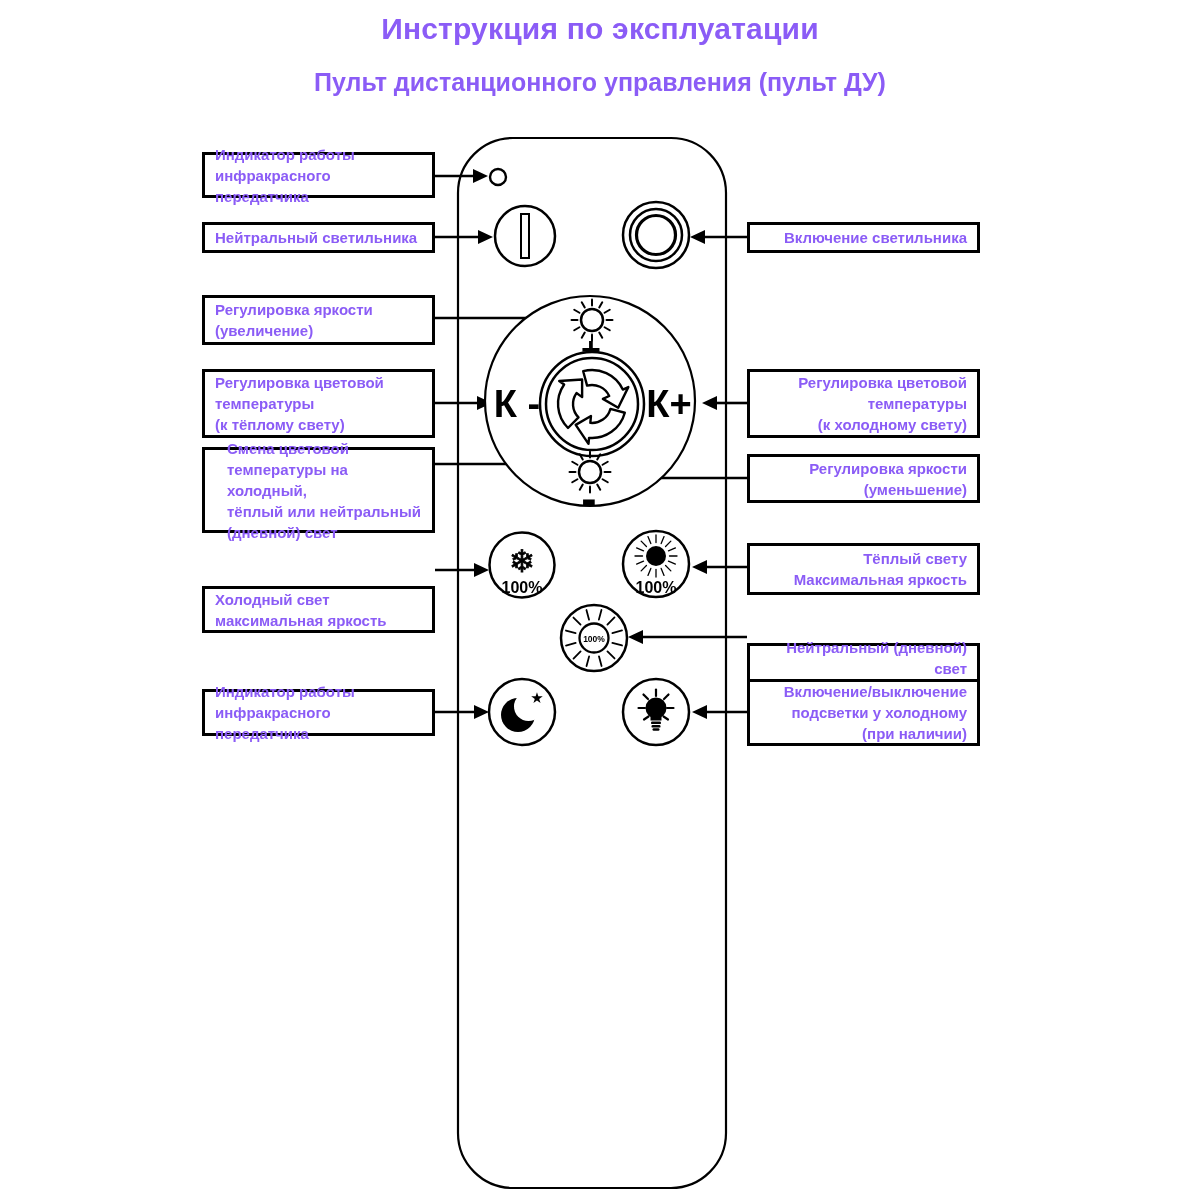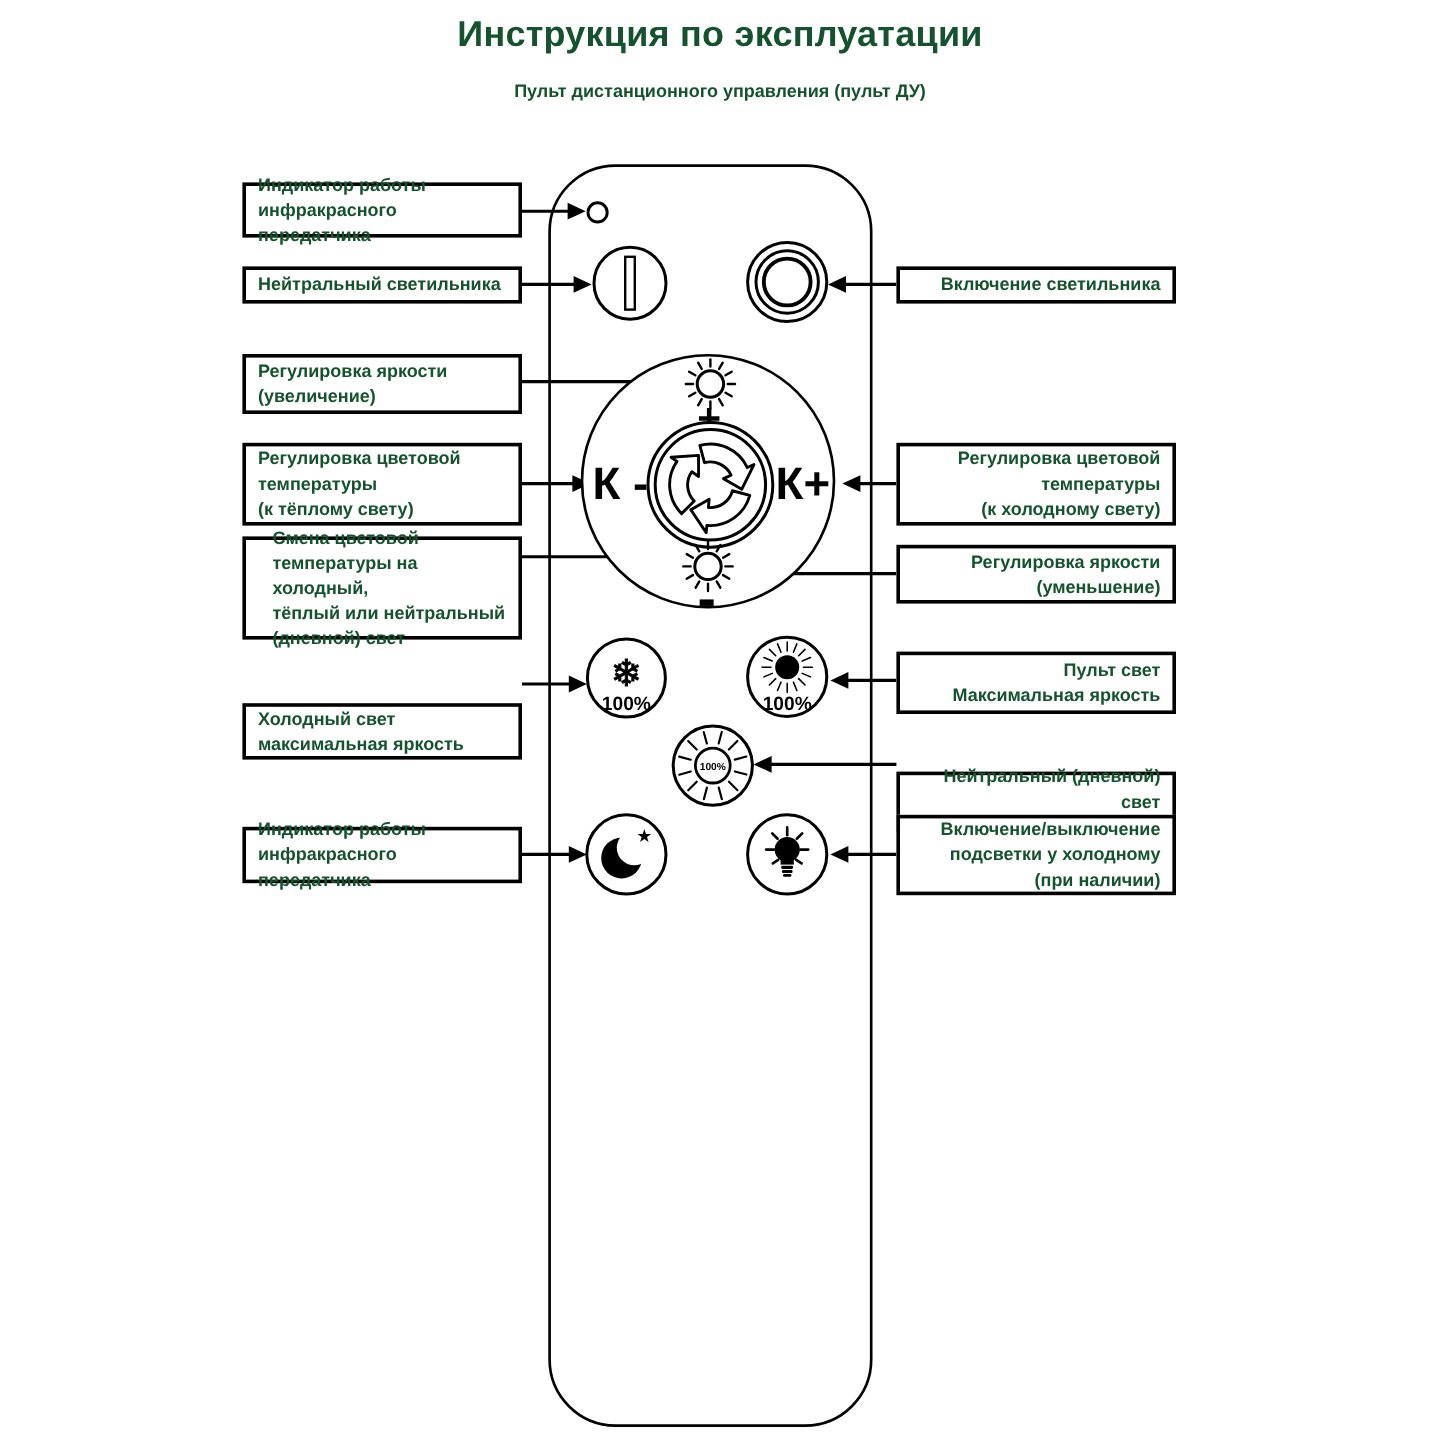--- a/index.html
+++ b/index.html
@@ -1,21 +1,21 @@
 <!DOCTYPE html>
 <html lang="ru"><head>
 <meta charset="utf-8">
 <style>
   html,body{margin:0;padding:0;background:#fff;}
   .page{position:relative;width:1200px;height:1200px;background:#fff;overflow:hidden;
-        font-family:"Liberation Sans",sans-serif;color:#14532d;}
+        font-family:"Liberation Sans",sans-serif;color:#8b5cf6;}
   .title{position:absolute;left:0;top:12px;width:1200px;text-align:center;
          font-size:30px;font-weight:bold;letter-spacing:.2px;}
   .subtitle{position:absolute;left:0;top:68px;width:1200px;text-align:center;
-            font-size:15px;font-weight:bold;}
+            font-size:25px;font-weight:bold;}
   .diagram{position:absolute;left:0;top:0;width:1200px;height:1200px;}
   .callout{position:absolute;box-sizing:border-box;border:3px solid #000;background:#fff;
            display:flex;align-items:center;font-size:15px;font-weight:bold;line-height:21px;}
   .callout span{white-space:pre-line;display:block;width:100%;}
   .callout.left{left:202px;width:233px;justify-content:center;text-align:left;padding:2px 8px 2px 10px;}
   .callout.right{left:747px;width:233px;justify-content:flex-end;text-align:right;padding:2px 10px 2px 8px;}
   svg text{font-family:"Liberation Sans",sans-serif;fill:#000;}
 </style>
 </head>
 <body>
@@ -252,21 +252,21 @@
   <div class="callout right" style="top:369px;height:69px;">
     <span>Регулировка цветовой
 температуры
 (к холодному свету)</span>
     </div>
   <div class="callout right" style="top:454px;height:49px;">
     <span>Регулировка яркости
 (уменьшение)</span>
     </div>
   <div class="callout right" style="top:543px;height:52px;">
-    <span>Пульт свет
+    <span>Тёплый свету
 Максимальная яркость</span>
     </div>
   <div class="callout right" style="top:643px;height:50px;">
     <span>Нейтральный (дневной) свет
 Максимальная яркость</span>
     </div>
   <div class="callout right" style="top:679px;height:67px;">
     <span>Включение/выключение
 подсветки у холодному
 (при наличии)</span>

